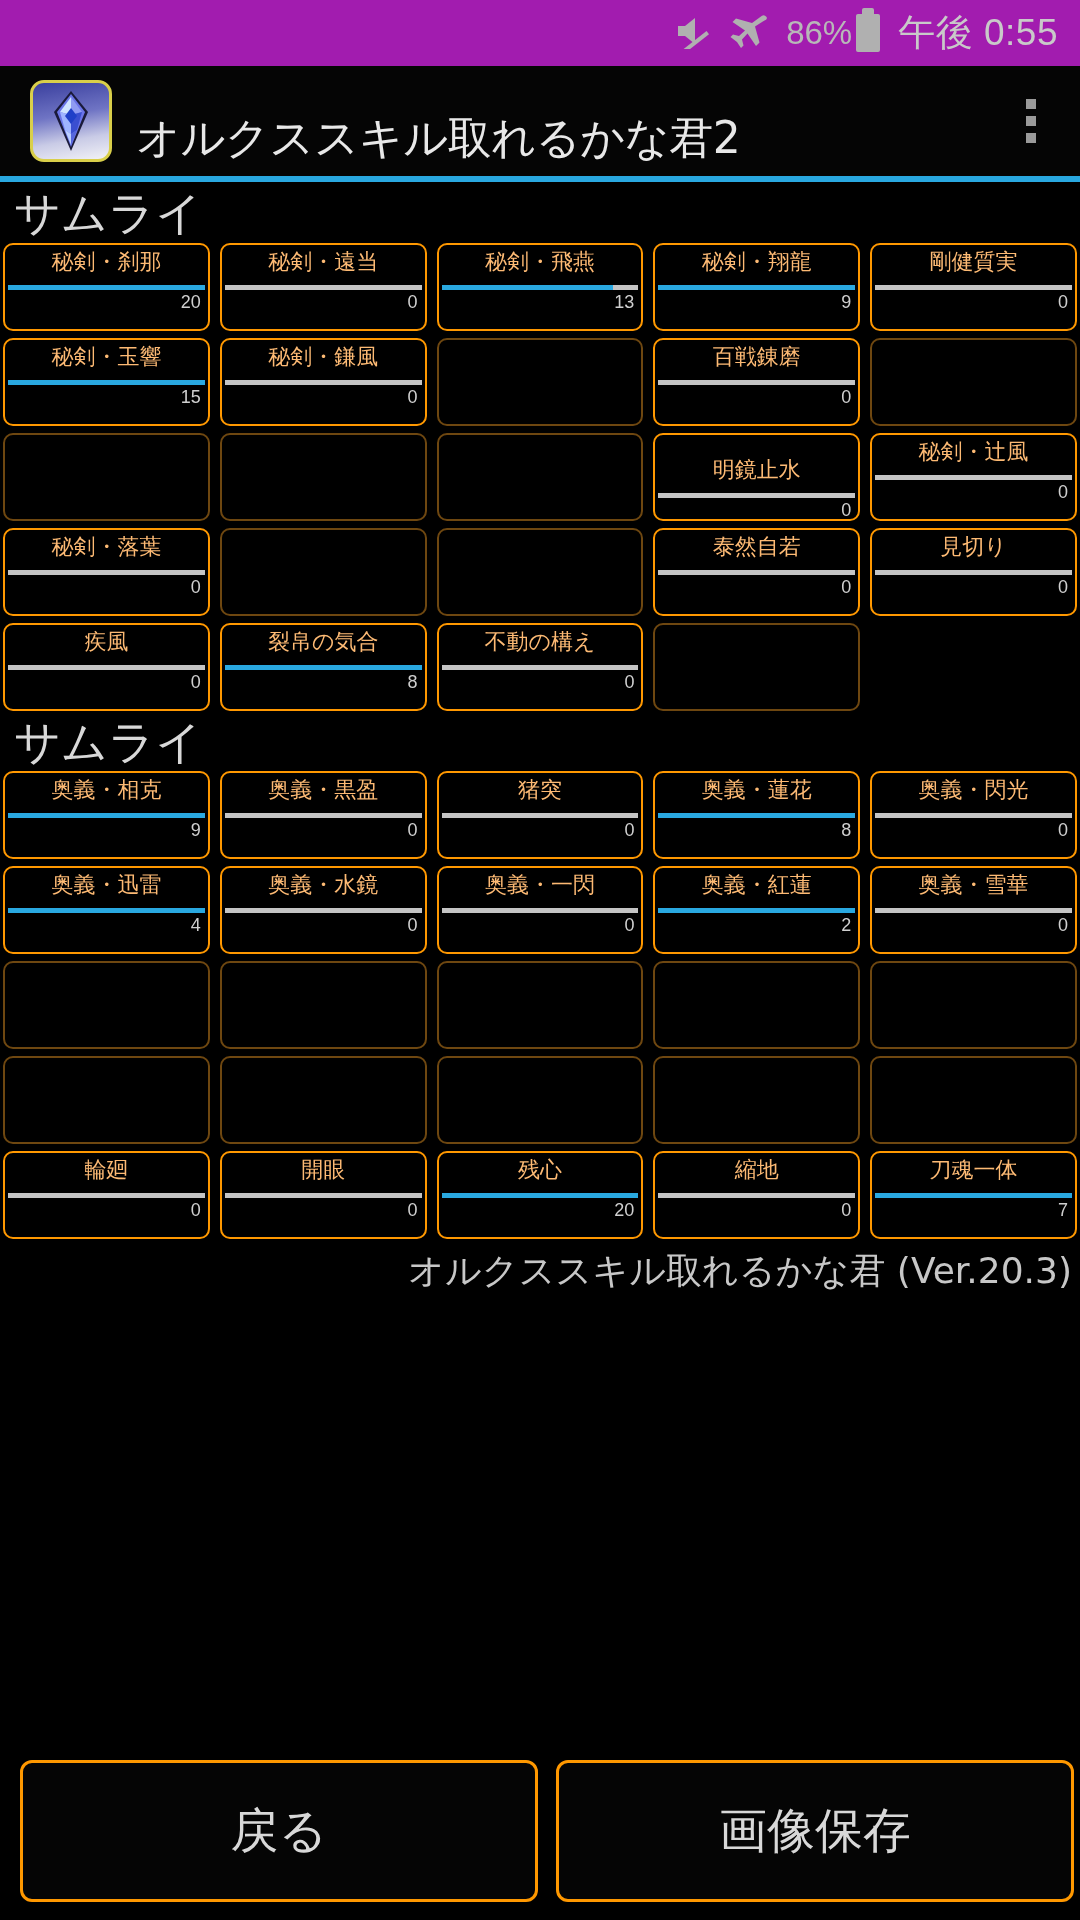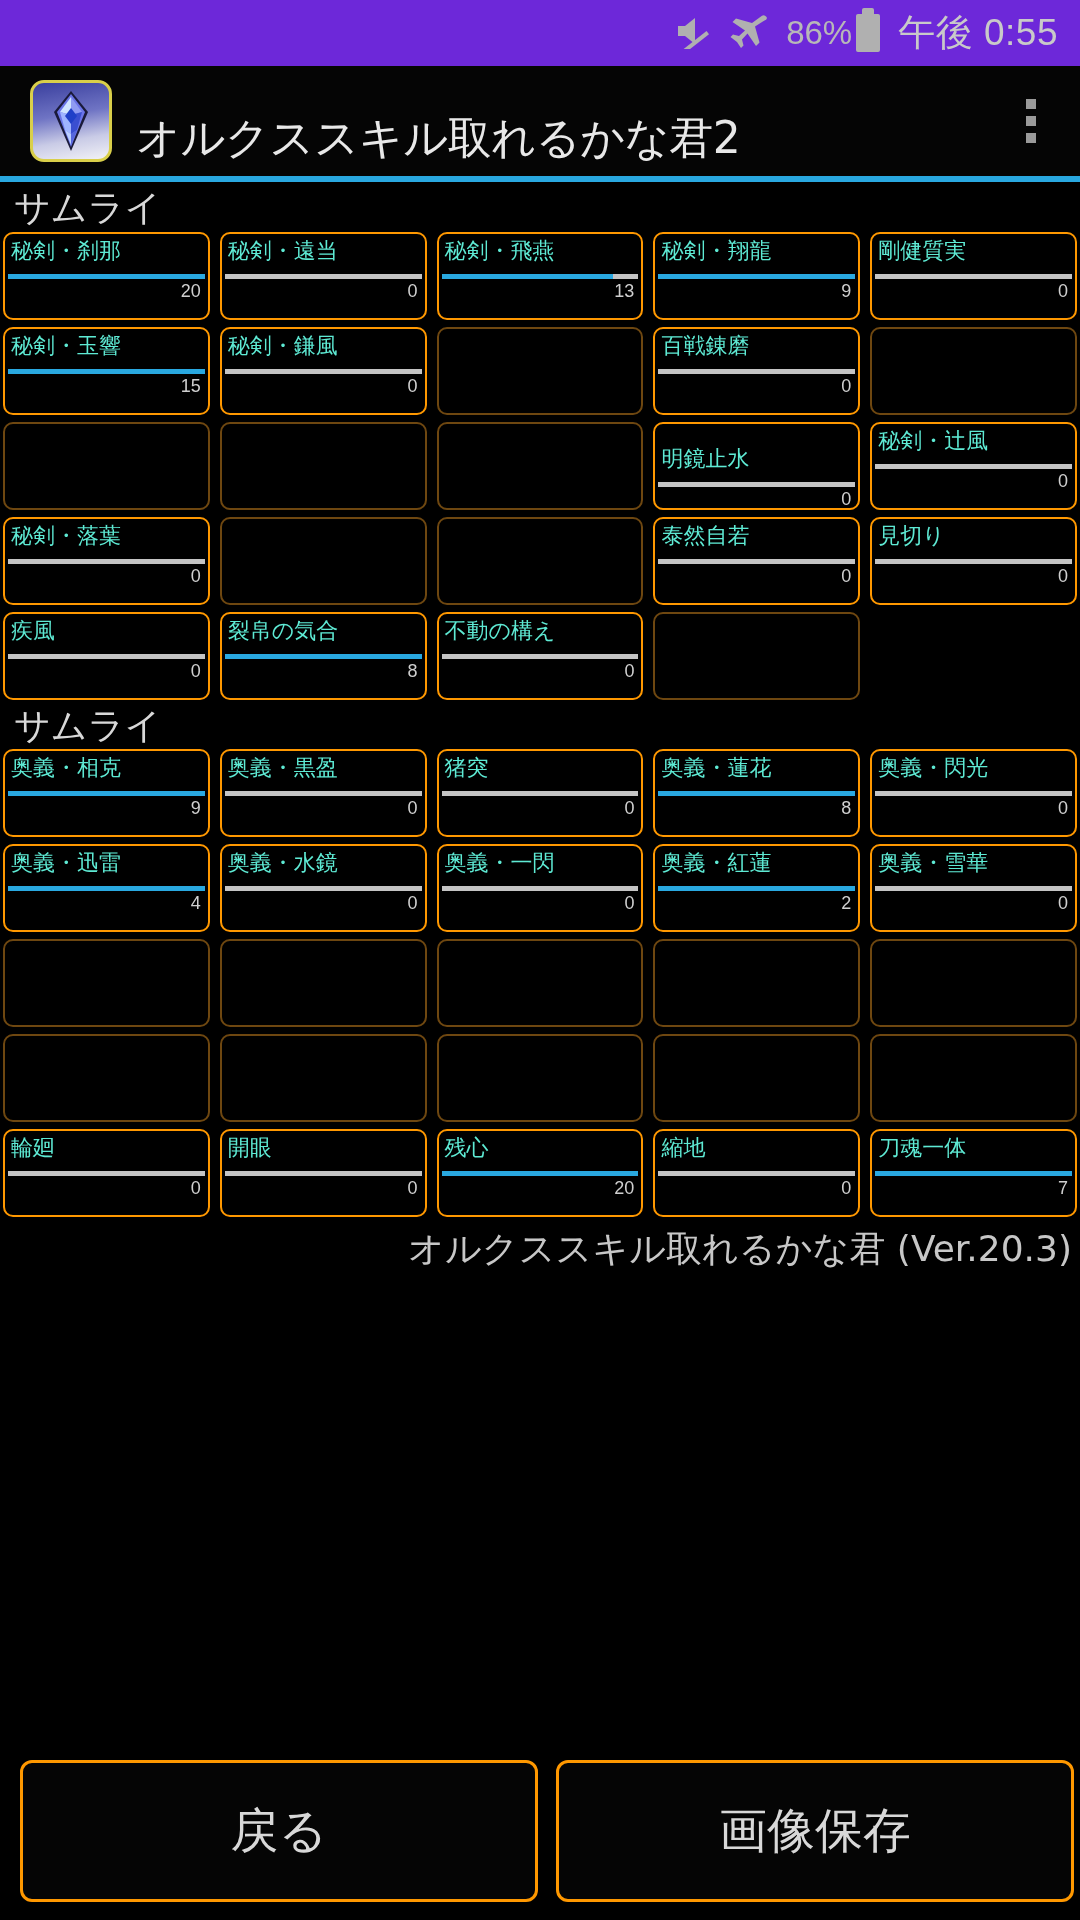--- a/index.html
+++ b/index.html
@@ -17,21 +17,21 @@
   }
 
   
   .statusbar {
     height: 66px;
     display: flex;
     align-items: center;
     justify-content: flex-end;
     padding-right: 22px;
     box-sizing: border-box;
-    background: #6d28d9;
+    background: #a21caf;
   }
   .sb-item { display: flex; align-items: center; }
   .sb-icon { margin-right: 16px; display: block; }
   .sb-pct {
     font-size: 33px;
     color: #b8b8b8;
     letter-spacing: 0px;
     margin-right: 4px;
     font-family: "Liberation Sans", sans-serif;
   }
@@ -112,21 +112,21 @@
     background: #29a8e0;
     width: 100%;
   }
 
   
   .content {
     padding: 0 0 0 0;
     background: #000;
   }
   .section-title {
-    font-size: 36px;
+    font-size: 46px;
     color: #d8d8d8;
     padding: 6px 0 4px 14px;
     line-height: 1.1;
     font-family: "DejaVu Sans", sans-serif;
   }
   .grid {
     display: grid;
     grid-template-columns: repeat(5, 1fr);
     gap: 7px 10px;
     padding: 0 3px;
@@ -139,24 +139,25 @@
     background: #000;
     position: relative;
     padding: 4px 6px 0 6px;
     overflow: hidden;
   }
   .card.empty {
     border-color: #6e4710;
   }
   .card-name {
     font-size: 22px;
-    color: #5eead4;
+    color: #fdba74;
     line-height: 1.15;
     white-space: nowrap;
     font-family: Liberation Sans, sans-serif;
+    text-align: center;
   }
   .card-bar {
     position: absolute;
     left: 3px; right: 3px;
     top: 40px;
     height: 5px;
     background: #c4c4c4;
     overflow: hidden;
   }
   .card-bar > i {

